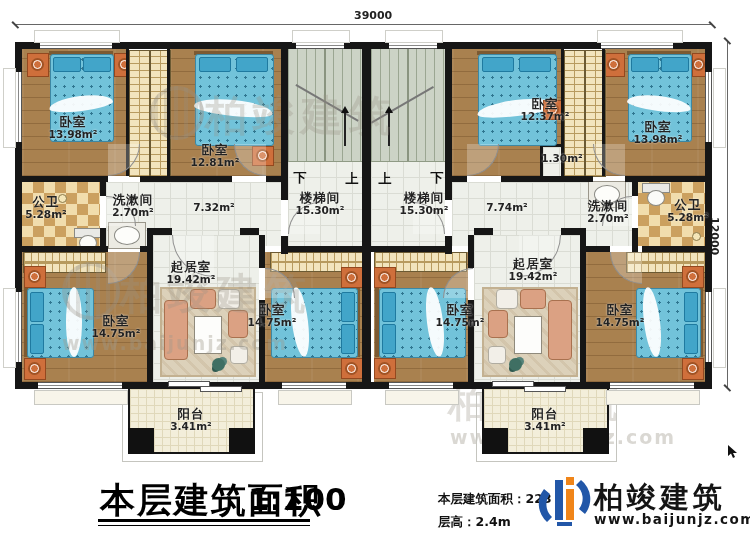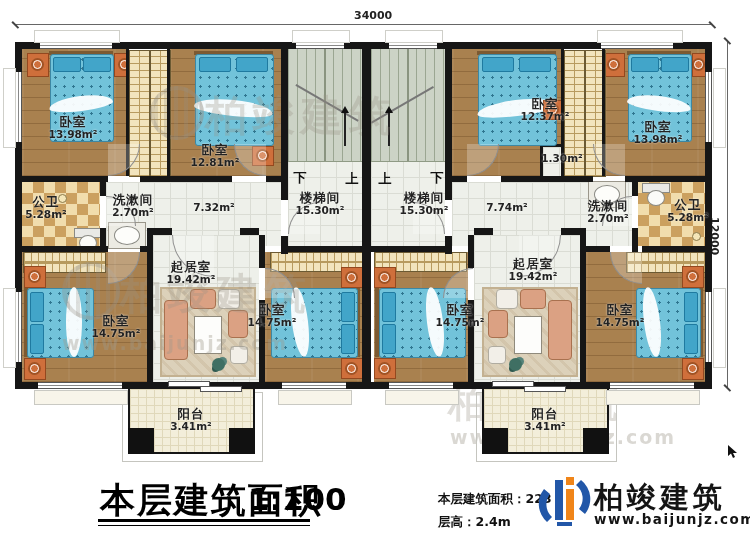--- a/index.html
+++ b/index.html
@@ -90,21 +90,21 @@
 </style>
 </head>
 <body>
 
 <div id="canvas">
 
   <div>
     <div class="dimline" style="left:15px;top:24px;width:697px;height:1px;"></div>
     <div class="dimtick" style="left:11px;top:24px;"></div>
     <div class="dimtick" style="left:708px;top:24px;"></div>
-    <div class="dimlab" style="left:352px;top:9px;">34000</div>
+    <div class="dimlab" style="left:352px;top:9px;">39000</div>
   </div>
 
   <div>
     <div class="dimline" style="left:727px;top:42px;width:1px;height:347px;"></div>
     <div class="dimtick" style="left:723px;top:40px;"></div>
     <div class="dimtick" style="left:723px;top:387px;"></div>
     <div class="dimlab" style="left:721px;top:215px;transform:rotate(90deg);transform-origin:left top;">12000</div>
   </div>
 
   <div>

